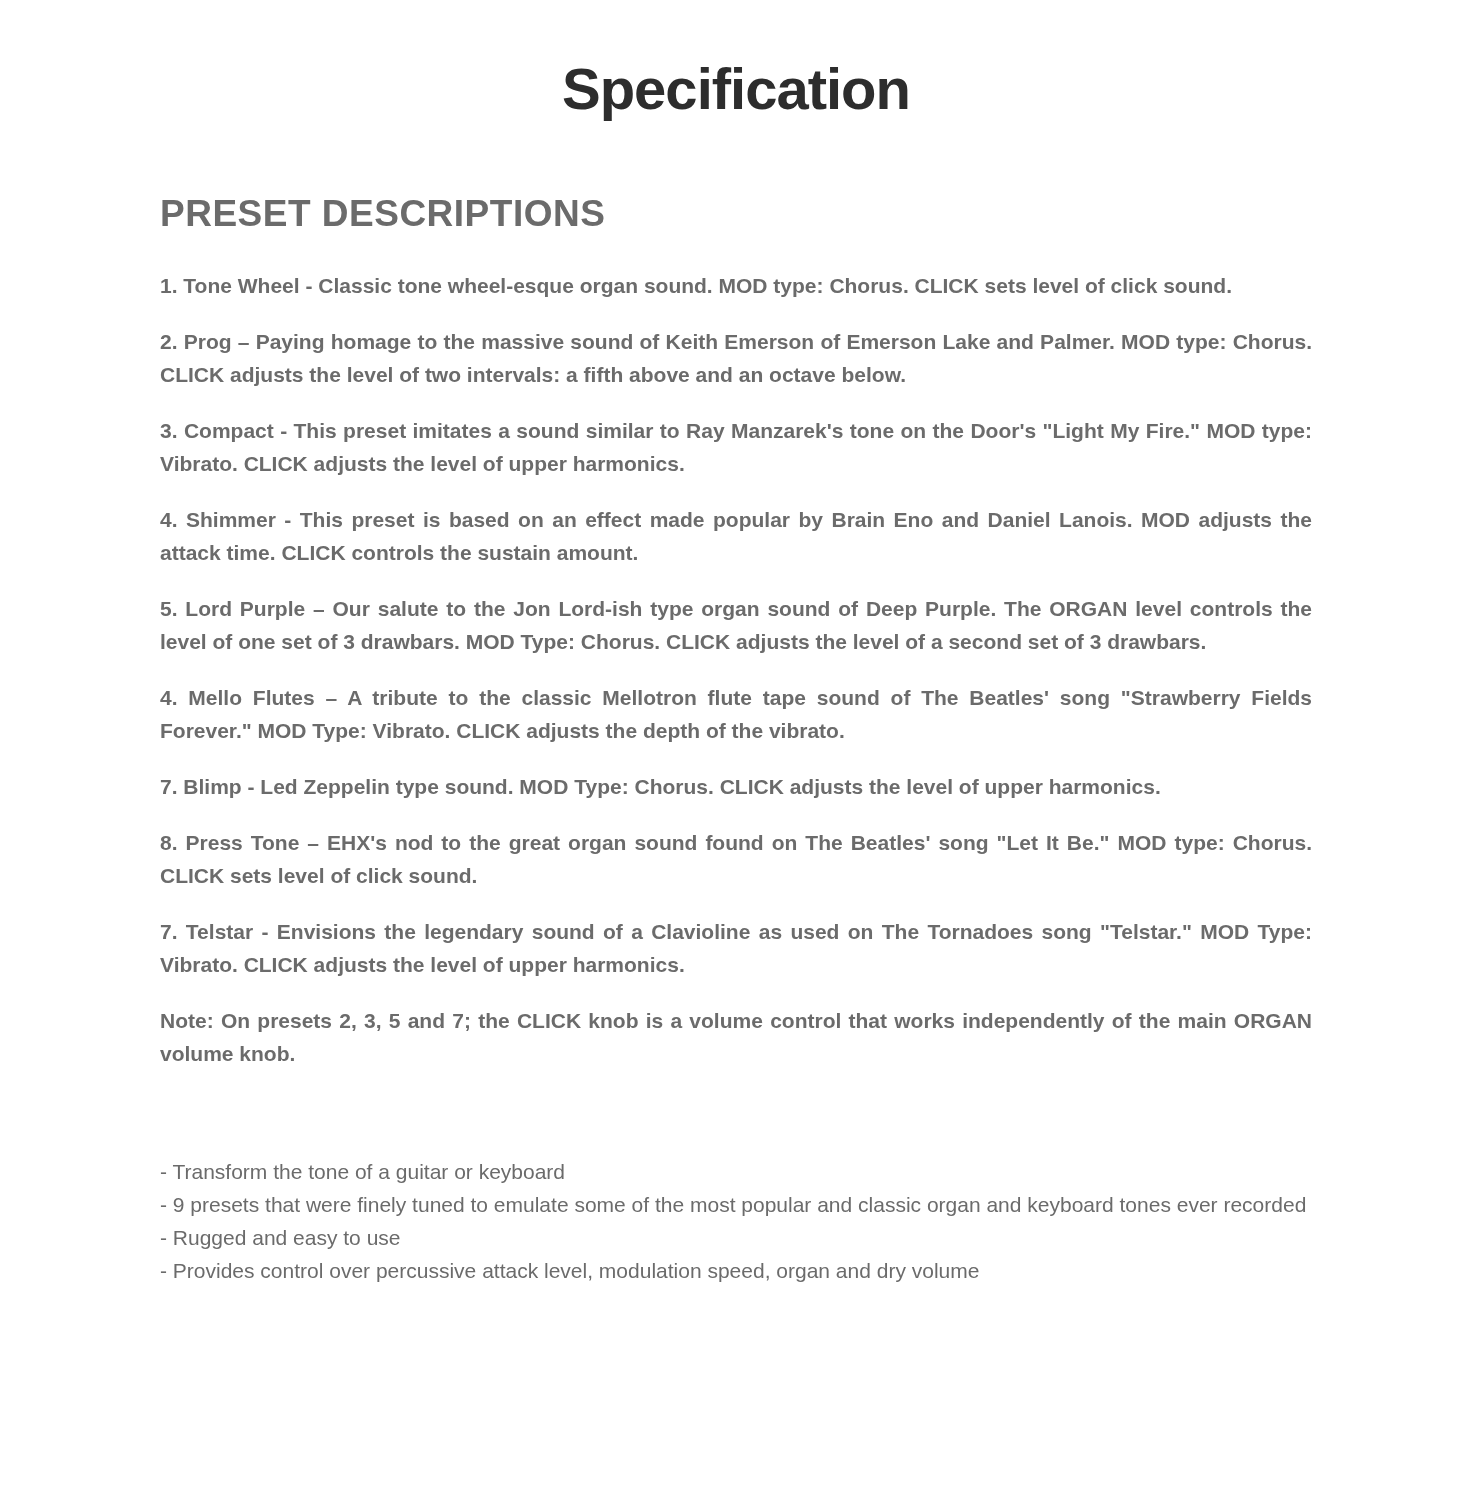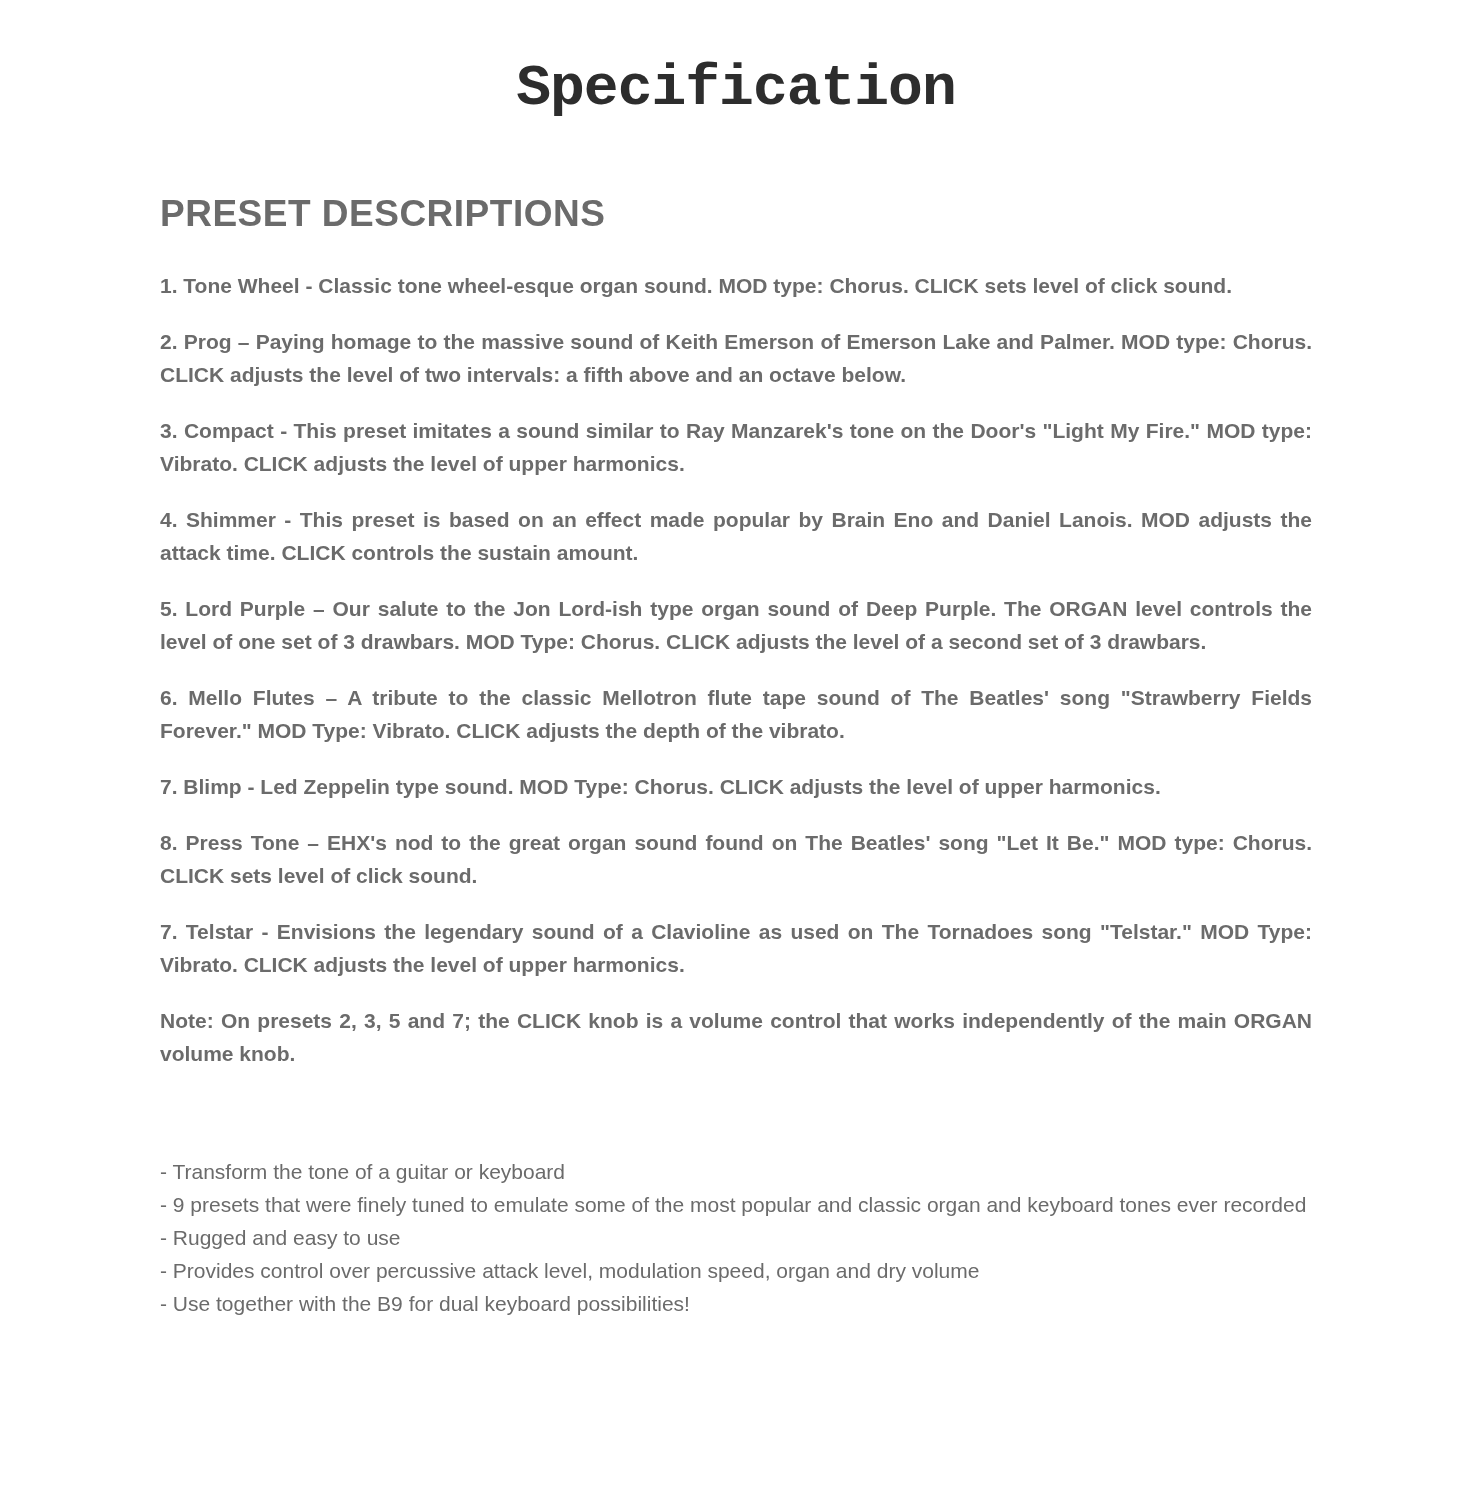--- a/index.html
+++ b/index.html
@@ -21,21 +21,20 @@
     background: #ffffff;
   }
   .title {
     font-size: 58px;
     font-weight: 700;
     color: #2d2d2d;
     text-align: center;
     margin: 0 0 74px 0;
     line-height: 1.15;
     letter-spacing: -1px;
-    font-family: Liberation Mono, monospace;
   }
   .heading {
     font-size: 37px;
     font-weight: 700;
     color: #6b6b6b;
     margin: 0 0 38px 0;
     line-height: 34px;
     letter-spacing: 0.5px;
   }
   .para {
@@ -65,28 +64,27 @@
 
   <h1 class="title">Specification</h1>
 
   <h2 class="heading">PRESET DESCRIPTIONS</h2>
 
   <p class="para">1. Tone Wheel - Classic tone wheel-esque organ sound. MOD type:  Chorus. CLICK sets level of click sound.</p>
   <p class="para">2. Prog – Paying homage to the massive sound of Keith Emerson of Emerson Lake and Palmer. MOD type:  Chorus. CLICK adjusts the level of two intervals: a fifth above and an octave below.</p>
   <p class="para">3. Compact - This preset imitates a sound similar to Ray Manzarek's tone on the Door's "Light My Fire." MOD type:  Vibrato. CLICK adjusts the level of upper harmonics.</p>
   <p class="para">4. Shimmer - This preset is based on an effect made popular by Brain Eno and Daniel Lanois. MOD adjusts the attack time. CLICK controls the sustain amount.</p>
   <p class="para">5. Lord Purple – Our salute to the Jon Lord-ish type organ sound of Deep Purple. The ORGAN level controls the level of one set of 3 drawbars. MOD Type: Chorus. CLICK adjusts the level of a second set of 3 drawbars.</p>
-  <p class="para">6. Mello Flutes – A tribute to the classic Mellotron flute tape sound of The Beatles' song "Strawberry Fields Forever." MOD Type: Vibrato. CLICK adjusts the depth of the vibrato.</p>
+  <p class="para">4. Mello Flutes – A tribute to the classic Mellotron flute tape sound of The Beatles' song "Strawberry Fields Forever." MOD Type: Vibrato. CLICK adjusts the depth of the vibrato.</p>
   <p class="para">7. Blimp - Led Zeppelin type sound. MOD Type: Chorus. CLICK adjusts the level of upper harmonics.</p>
   <p class="para">8. Press Tone – EHX's nod to the great organ sound found on The Beatles' song "Let It Be." MOD type:  Chorus. CLICK sets level of click sound.</p>
   <p class="para">7. Telstar - Envisions the legendary sound of a Clavioline as used on The Tornadoes song "Telstar." MOD Type: Vibrato. CLICK adjusts the level of upper harmonics.</p>
 
   <p class="para">Note: On presets 2, 3, 5 and 7; the CLICK knob is a volume control that works independently of the main ORGAN volume knob.</p>
 
   <div class="spacer"></div>
 
   <div class="feature">- Transform the tone of a guitar or keyboard</div>
   <div class="feature">- 9 presets that were finely tuned to emulate some of the most popular and classic organ and keyboard tones ever recorded</div>
   <div class="feature">- Rugged and easy to use</div>
   <div class="feature">- Provides control over percussive attack level, modulation speed, organ and dry volume</div>
-  <div class="feature">- Use together with the B9 for dual keyboard possibilities!</div>
 
 </div>
 
 </body></html>

